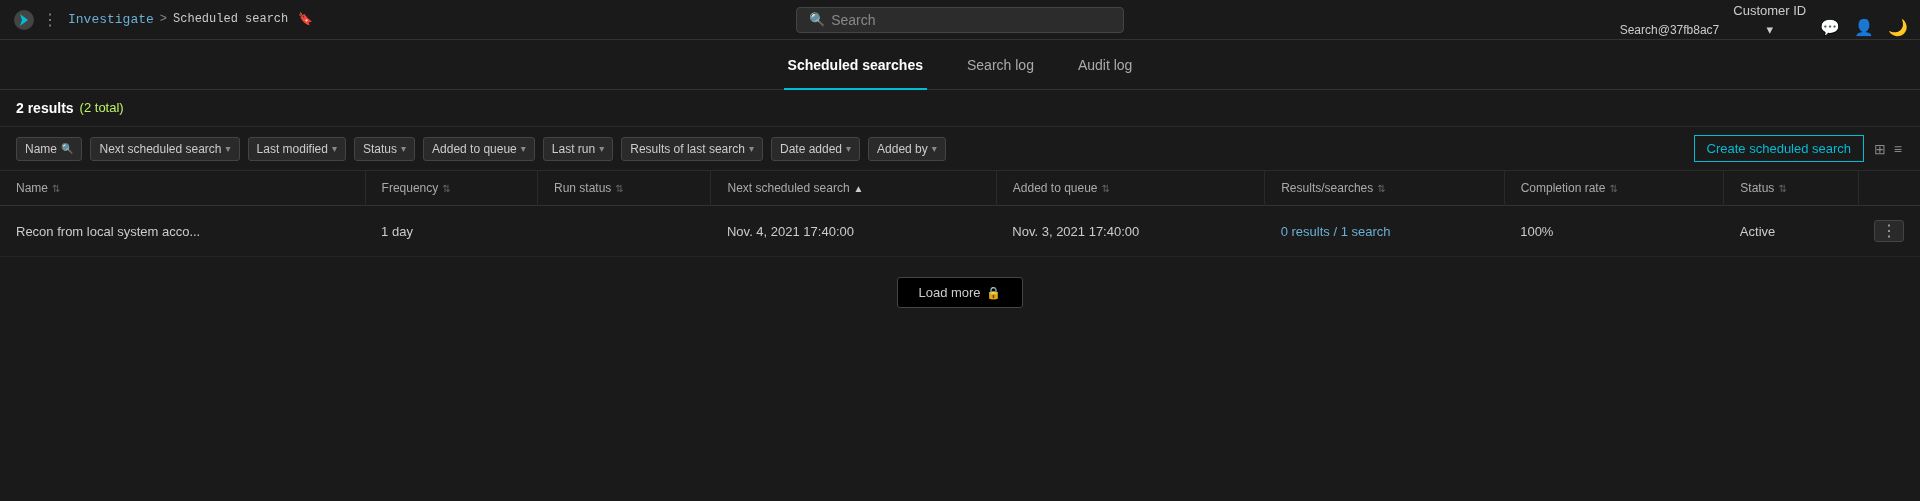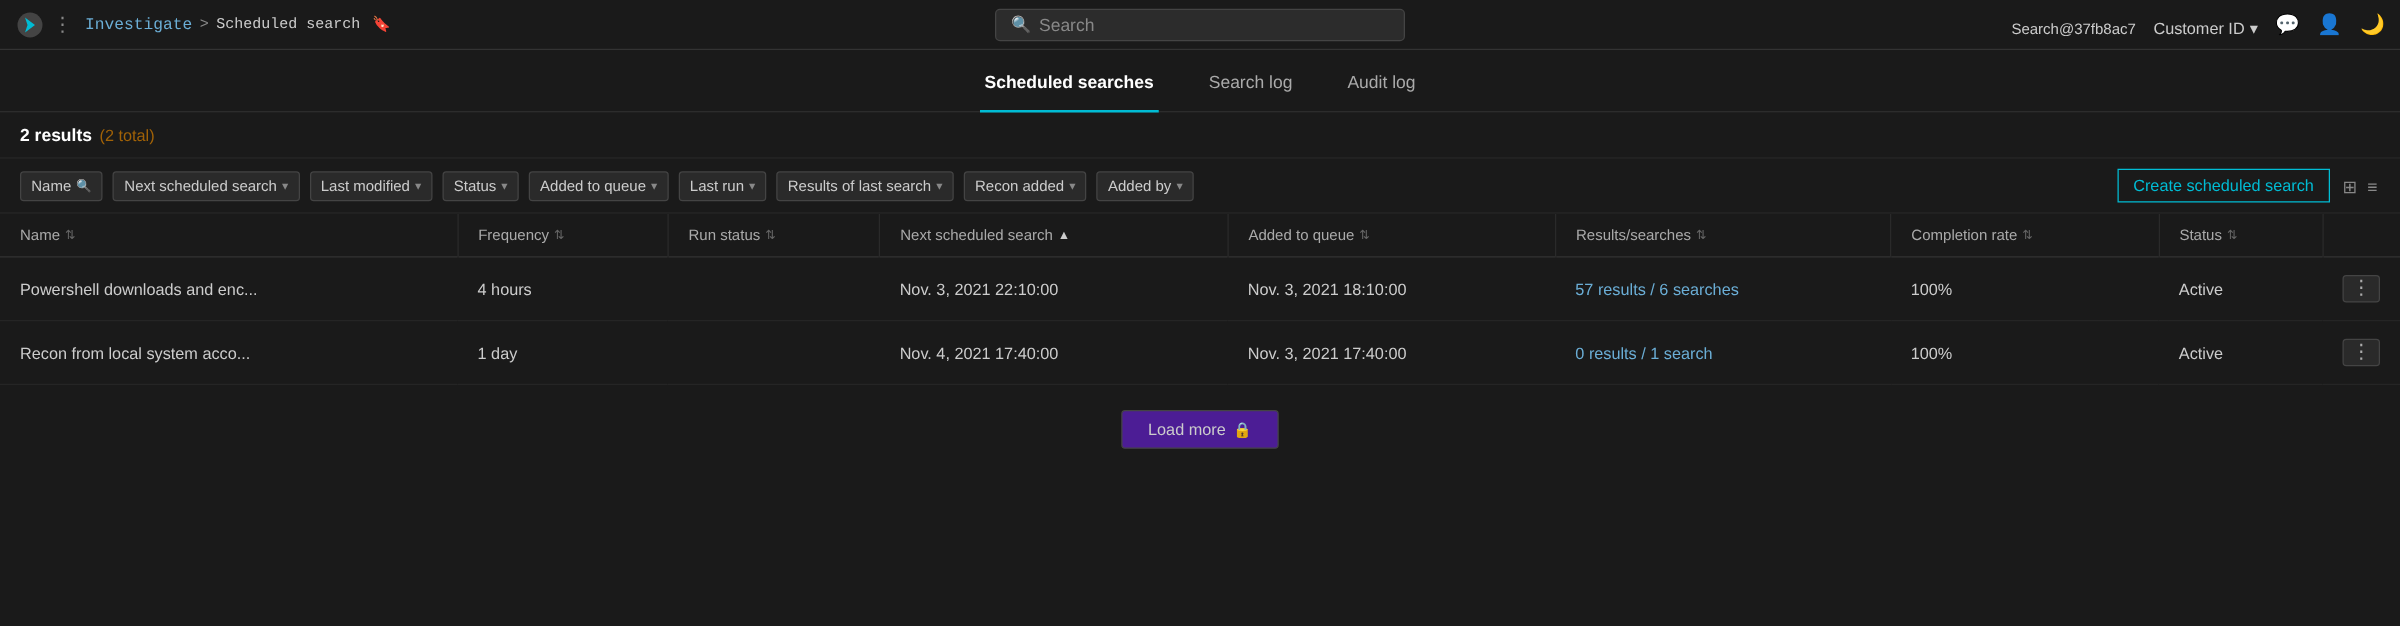--- a/index.html
+++ b/index.html
@@ -93,20 +93,21 @@
       gap: 8px;
       color: #ccc;
       font-size: 12px;
     }
     .nav-user-id {
       display: flex;
       align-items: center;
       gap: 4px;
       cursor: pointer;
       color: #ccc;
+      flex-direction: column;
     }
     .nav-icon {
       color: #aaa;
       font-size: 16px;
       cursor: pointer;
     }
 
     
     .tabs-bar {
       background: #1a1a1a;
@@ -133,31 +134,31 @@
       color: #fff;
       border-bottom: 2px solid #00bcd4;
       font-weight: 600;
     }
 
     
     .results-header {
       background: #1a1a1a;
       padding: 10px 16px;
       display: flex;
-      align-items: center;
+      align-items: flex-start;
       gap: 6px;
       border-bottom: 1px solid #2a2a2a;
     }
     .results-count {
       font-size: 14px;
       font-weight: 600;
       color: #fff;
     }
     .results-total {
-      color: #a16207;
+      color: #bef264;
       font-size: 13px;
     }
 
     
     .filter-bar {
       background: #1a1a1a;
       padding: 8px 16px;
       display: flex;
       align-items: center;
       gap: 8px;
@@ -270,21 +271,21 @@
     }
     .action-col { width: 40px; text-align: center; }
 
     
     .load-more-row {
       display: flex;
       justify-content: center;
       padding: 20px;
     }
     .load-more-btn {
-      background: #4c1d95;
+      background: #000000;
       border: 1px solid #444;
       border-radius: 3px;
       color: #ccc;
       cursor: pointer;
       padding: 7px 20px;
       font-size: 13px;
       display: flex;
       align-items: center;
       gap: 6px;
     }
@@ -369,21 +370,21 @@
   </div>
   <div class="filter-chip">
     <span>Last run</span>
     <span class="chip-arrow">▾</span>
   </div>
   <div class="filter-chip">
     <span>Results of last search</span>
     <span class="chip-arrow">▾</span>
   </div>
   <div class="filter-chip">
-    <span>Recon added</span>
+    <span>Date added</span>
     <span class="chip-arrow">▾</span>
   </div>
   <div class="filter-chip">
     <span>Added by</span>
     <span class="chip-arrow">▾</span>
   </div>
 
   <div class="filter-bar-right">
     <button class="create-btn">Create scheduled search</button>
     <div class="view-icons">
@@ -443,35 +444,20 @@
           <div class="th-inner">
             <span>Status</span>
             <span class="sort-icon">⇅</span>
           </div>
         </th>
         <th class="action-col col-sep"></th>
       </tr>
     </thead>
     <tbody>
 
-      <tr>
-        <td>Powershell downloads and enc...</td>
-        <td>4 hours</td>
-        <td></td>
-        <td>Nov. 3, 2021 22:10:00</td>
-        <td>Nov. 3, 2021 18:10:00</td>
-        <td>
-          <a class="link-text">57 results / 6 searches</a>
-        </td>
-        <td>100%</td>
-        <td>Active</td>
-        <td class="action-col">
-          <button class="kebab-btn">⋮</button>
-        </td>
-      </tr>
 
       <tr>
         <td>Recon from local system acco...</td>
         <td>1 day</td>
         <td></td>
         <td>Nov. 4, 2021 17:40:00</td>
         <td>Nov. 3, 2021 17:40:00</td>
         <td>
           <a class="link-text">0 results / 1 search</a>
         </td>

